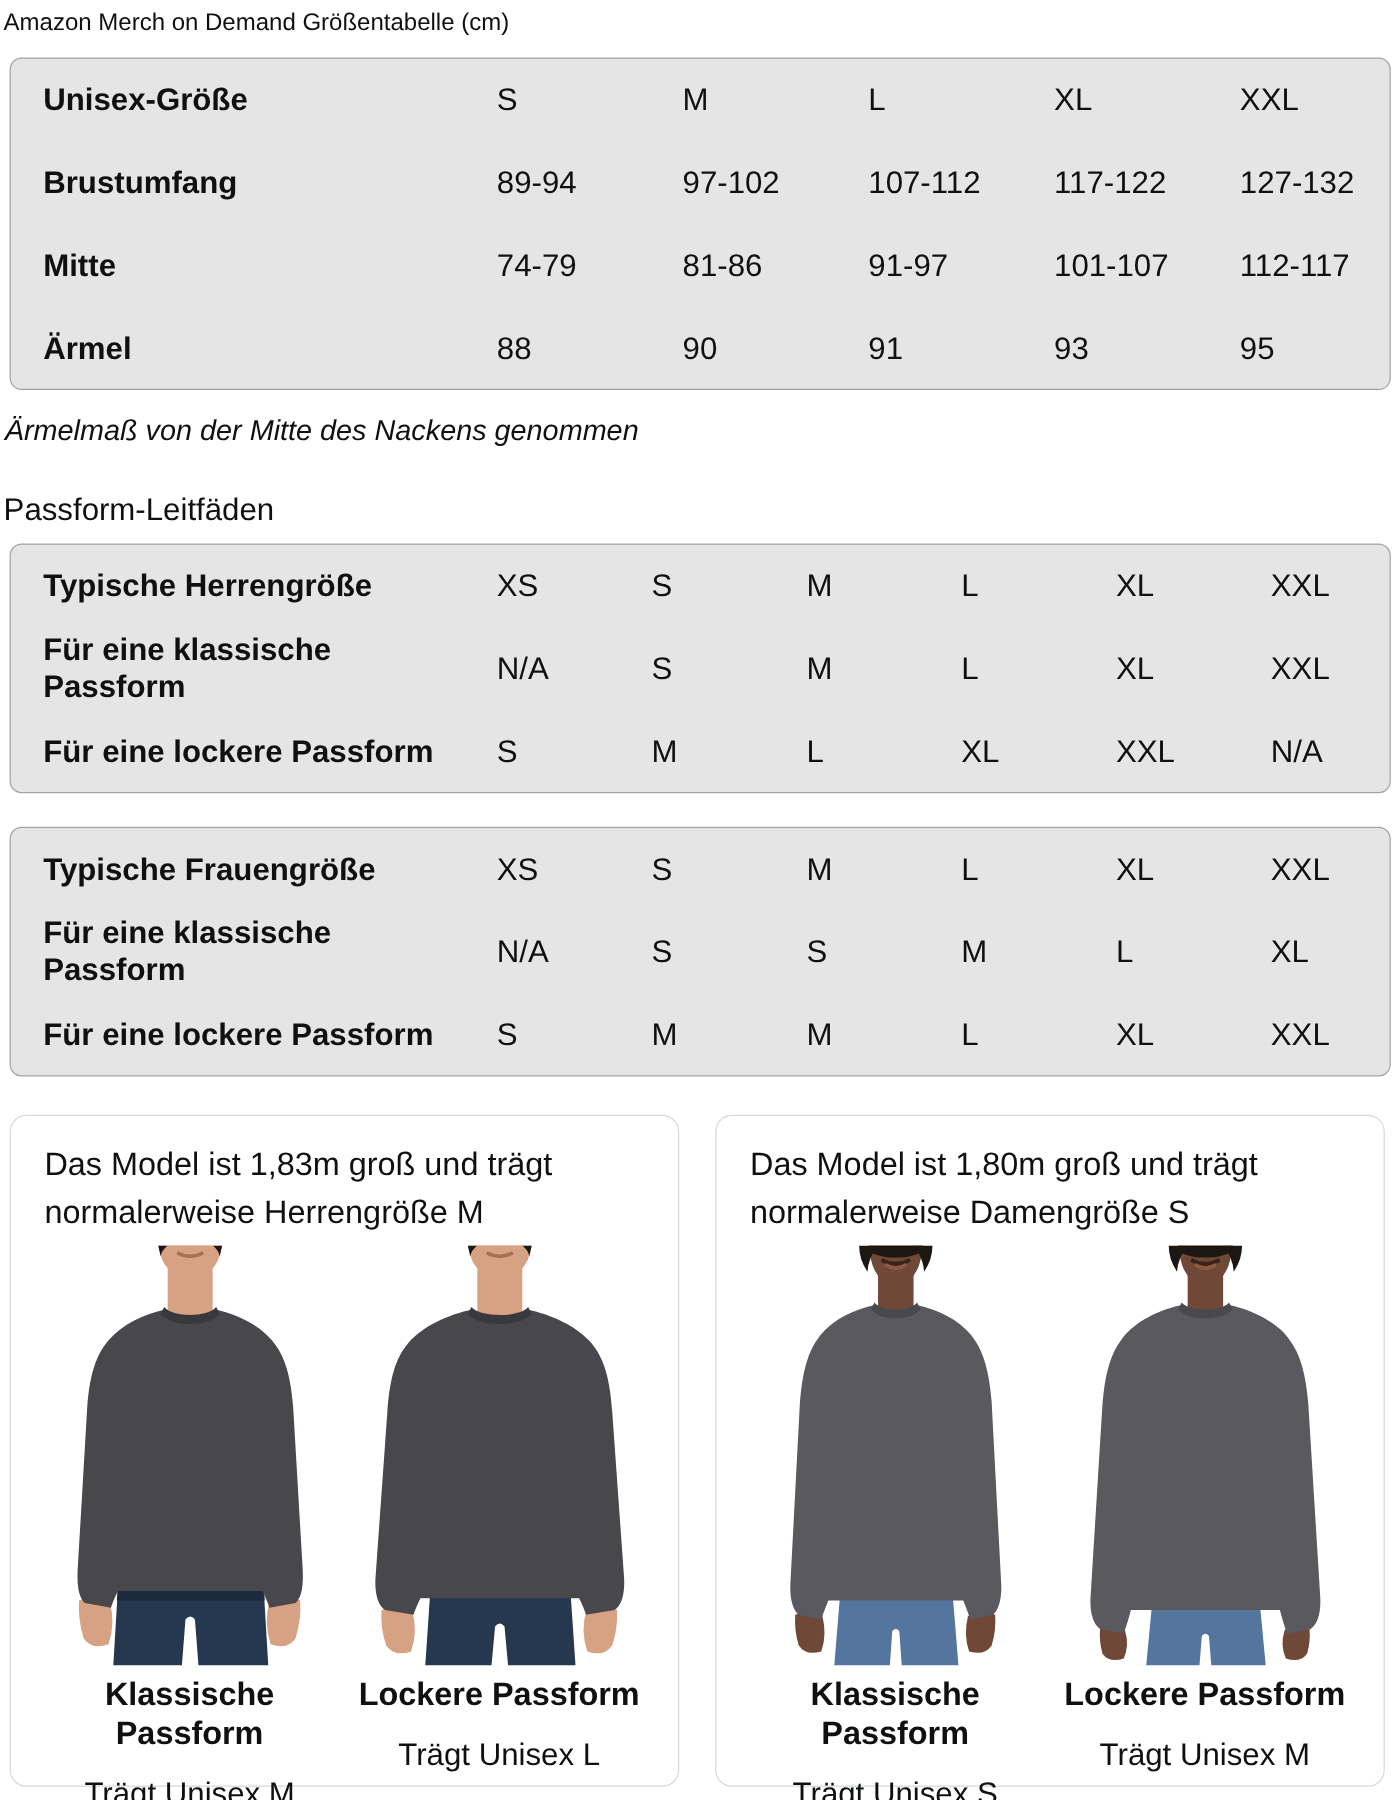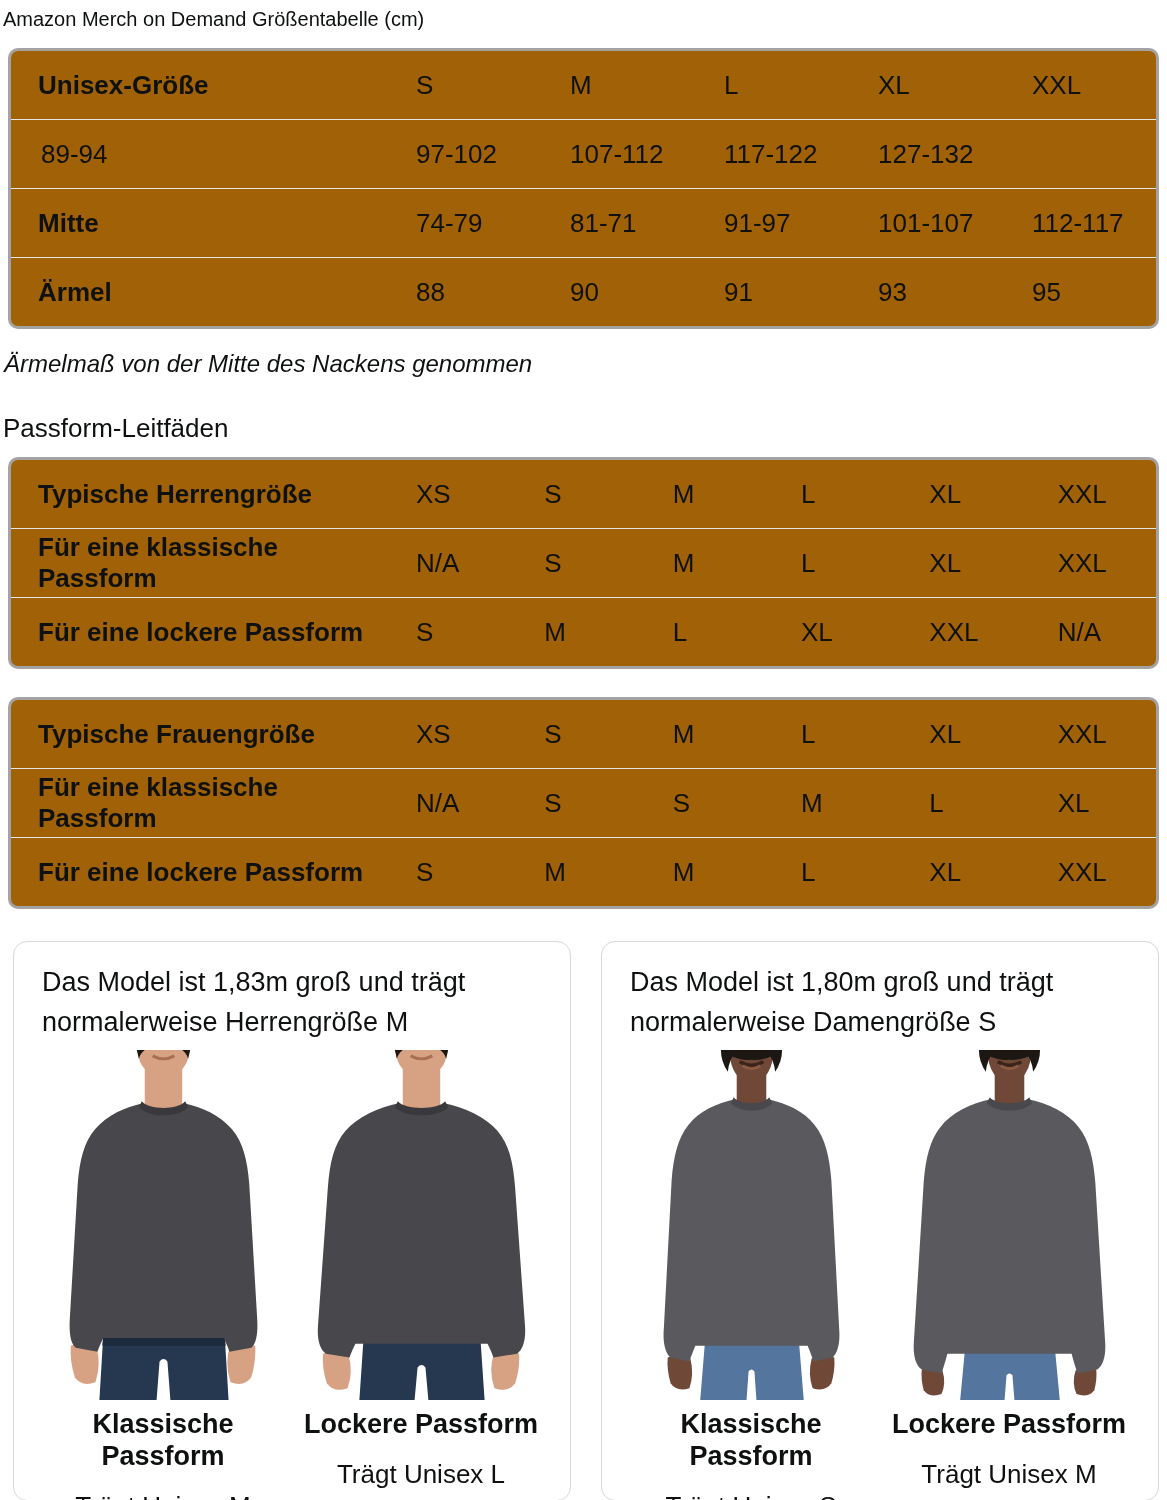--- a/index.html
+++ b/index.html
@@ -17,24 +17,24 @@
     font-size:26px;font-weight:400;line-height:34px;
     margin:32px 0 0 3px;
   }
   .note{
     font-size:24px;font-weight:400;line-height:30px;
     margin:20px 0 0 4px;
     font-style:italic;
   }
   .tbl{
     margin:12px 8px 0 8px;
-    border:3px solid #a3a3a3;
+    border:1px solid #a3a3a3;
     border-radius:10px;
     overflow:hidden;
-    background:#a16207;
+    background:#e5e5e5;
   }
   .tbl.gap{margin-top:28px;}
   .trow{
     display:grid;
     grid-template-columns:375px repeat(var(--cols,5),1fr);
     align-items:center;
     min-height:68px;
   }
   .trow + .trow{border-top:1px solid #E4E7E7;}
   .tlabel{
@@ -42,21 +42,20 @@
     padding-left:27px;
   }
   .tcell{
     font-size:26px;font-weight:400;
     padding-left:30px;
   }
   .cards{
     display:flex;
     gap:30px;
     margin:32px 8px 0 8px;
-    justify-content:flex-end;
   }
   .card{
     border:1px solid #D5D9D9;
     border-radius:14px;
     background:#fff;
     box-sizing:border-box;
     width:558px;
     height:560px;
     padding:20px 22px 18px 22px;
   }
@@ -101,30 +100,31 @@
 <section class="tbl" style="--cols: 5;">
     <div class="trow">
       <div class="tlabel">Unisex-Größe</div>
       <div class="tcell">S</div>
       <div class="tcell">M</div>
       <div class="tcell">L</div>
       <div class="tcell">XL</div>
       <div class="tcell">XXL</div>
     </div>
     <div class="trow">
+      <div class="tlabel">Brustumfang</div>
       <div class="tcell">89-94</div>
       <div class="tcell">97-102</div>
       <div class="tcell">107-112</div>
       <div class="tcell">117-122</div>
       <div class="tcell">127-132</div>
     </div>
     <div class="trow">
       <div class="tlabel">Mitte</div>
       <div class="tcell">74-79</div>
-      <div class="tcell">81-71</div>
+      <div class="tcell">81-86</div>
       <div class="tcell">91-97</div>
       <div class="tcell">101-107</div>
       <div class="tcell">112-117</div>
     </div>
     <div class="trow">
       <div class="tlabel">Ärmel</div>
       <div class="tcell">88</div>
       <div class="tcell">90</div>
       <div class="tcell">91</div>
       <div class="tcell">93</div>

